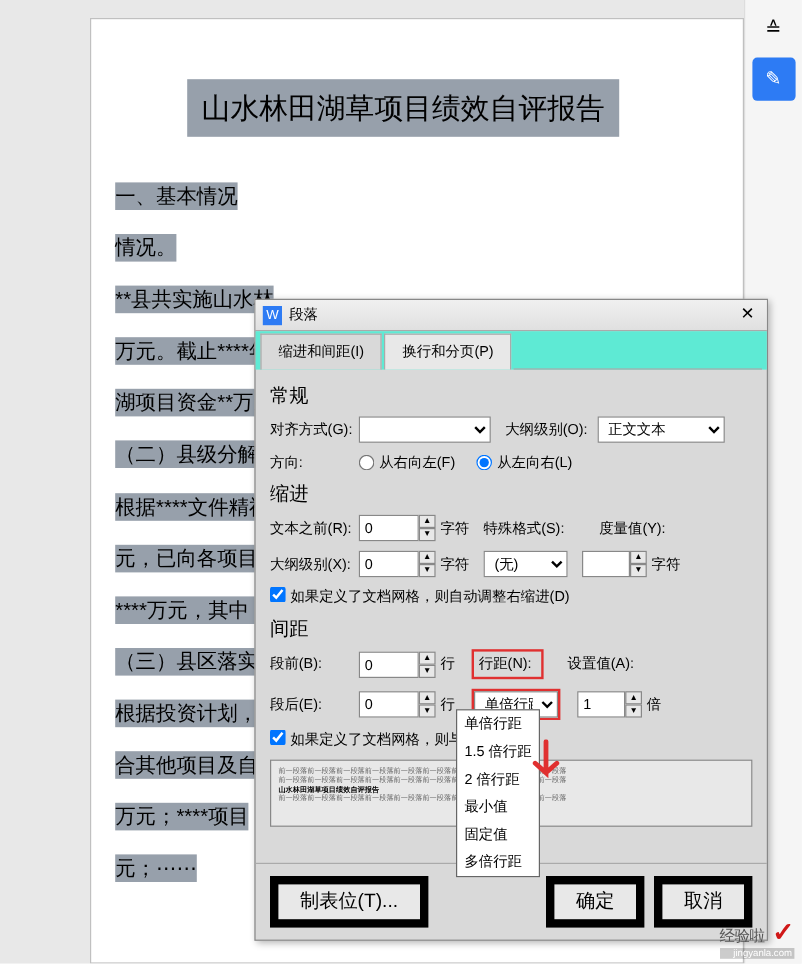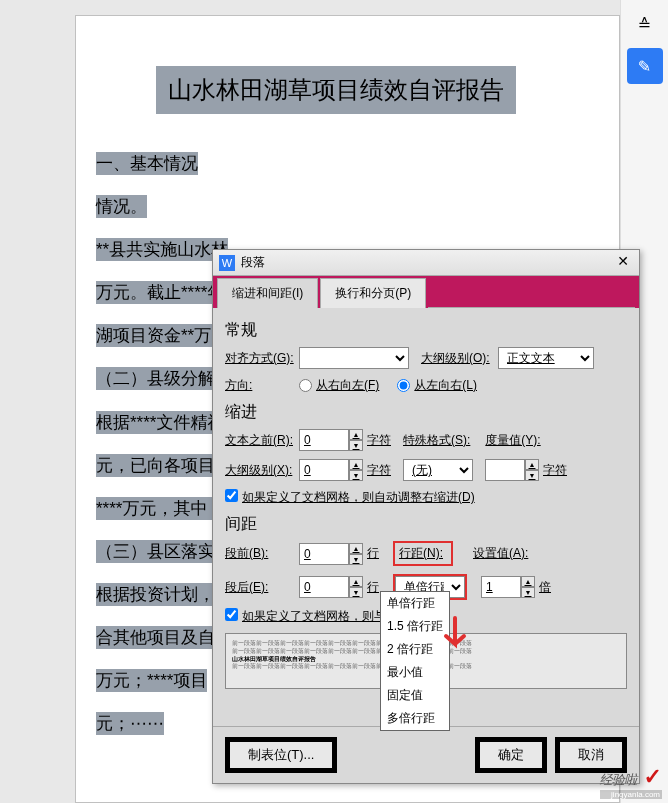--- a/index.html
+++ b/index.html
@@ -10,48 +10,48 @@
 .side-btn.blue { background: #2d7bf4; color: #fff; }
 .doc { position: absolute; left: 75px; top: 15px; width: 545px; height: 788px; background: #fff; border: 1px solid #c0c0c0; padding: 50px 20px 20px 20px; }
 .doc-title { font-size: 24px; background: #97a0ab; color: #000; padding: 8px 12px; display: inline-block; margin-left: 60px; margin-bottom: 30px; font-weight: normal; }
 .doc-p { font-size: 17px; line-height: 2.3; background: #97a0ab; display: inline; padding: 2px 0; }
 .doc-line { margin-bottom: 4px; }
 .para-dialog { position: absolute; left: 212px; top: 249px; width: 428px; height: 535px; background: #d9d9d9; border: 1px solid #888; box-shadow: 2px 2px 6px rgba(0,0,0,0.3); }
 .dlg-title { height: 26px; background: linear-gradient(#f0f0f0,#e0e0e0); border-bottom: 1px solid #aaa; display: flex; align-items: center; padding: 0 6px; }
 .dlg-title-icon { width: 16px; height: 16px; background: #2d7bf4; margin-right: 6px; display: flex; align-items: center; justify-content: center; color: #fff; font-size: 11px; }
 .dlg-title-text { font-size: 12px; flex: 1; }
 .dlg-close { width: 20px; height: 20px; text-align: center; cursor: pointer; font-size: 14px; }
-.tabs { display: flex; padding: 2px 4px 0 4px; background: #be185d; }
+.tabs { display: flex; padding: 2px 4px 0 4px; background: #5eead4; }
 .tab { padding: 6px 14px; font-size: 12px; border: 1px solid #aaa; border-bottom: none; background: #e8e8e8; margin-right: 2px; cursor: pointer; }
 .tab.active { background: #d9d9d9; }
 .tab-edge { flex: 1; border-bottom: 1px solid #aaa; }
 .dlg-body { padding: 4px 12px; font-size: 12px; }
 .section-label { font-size: 16px; margin: 8px 0 6px 0; }
-.row { display: flex; align-items: center; margin-bottom: 8px; gap: 4px; text-decoration: underline; }
+.row { display: flex; align-items: center; margin-bottom: 8px; gap: 4px; }
 .lbl { width: 70px; font-size: 12px; }
 .lbl-s { font-size: 12px; margin-right: 4px; }
 select, input[type=text] { font-size: 12px; border: 1px solid #888; background: #fff; padding: 2px 4px; height: 22px; }
 .spin { display: flex; align-items: center; }
 .spin input { width: 50px; }
 .spin-btns { display: flex; flex-direction: column; }
 .spin-btn { width: 14px; height: 11px; font-size: 7px; line-height: 9px; text-align: center; border: 1px solid #888; background: #e8e8e8; cursor: pointer; }
 .radio-wrap { display: flex; align-items: center; margin-right: 14px; }
 .radio-wrap input { margin-right: 4px; }
 .chk-wrap { display: flex; align-items: flex-start; }
 .chk-wrap input { margin-right: 4px; }
 .red-box { border: 2px solid #e03030; padding: 2px 4px; display: inline-block; }
 .dropdown-open { position: absolute; border: 1px solid #666; background: #fff; left: 380px; top: 591px; width: 70px; z-index: 10; }
 .dd-item { font-size: 12px; padding: 3px 6px; cursor: pointer; }
 .preview-box { border: 1px solid #888; background: #e8e8e8; height: 56px; margin-top: 4px; padding: 6px; font-size: 6px; color: #666; line-height: 1.3; overflow: hidden; }
 .dlg-buttons { position: absolute; bottom: 10px; left: 0; right: 0; display: flex; padding: 0 12px; gap: 8px; align-items: center; border-top: 1px solid #aaa; padding-top: 10px; }
-.btn { padding: 4px 18px; font-size: 13px; border: 5px solid #000000; background: #e8e8e8; cursor: pointer; }
+.btn { padding: 4px 18px; font-size: 16px; border: 7px solid #000000; background: #e8e8e8; cursor: pointer; }
 .flex-spacer { flex: 1; }
 .red-arrow { position: absolute; left: 440px; top: 616px; z-index: 11; pointer-events: none; }
 .watermark { position: absolute; right: 6px; bottom: 4px; z-index: 20; display: flex; align-items: center; }
-.wm-text { font-size: 13px; color: #555; font-style: italic; letter-spacing: -0.5px; }
+.wm-text { font-size: 13px; color: #555; letter-spacing: -0.5px; }
 .wm-check { color: #d01818; font-size: 22px; font-weight: bold; margin-left: 2px; }
 .wm-sub { font-size: 8px; color: #fff; background: rgba(0,0,0,0.2); padding: 0 2px; text-align: right; }
 </style>
 </head>
 <body>
 
 <div class="page-wrap">
   <div class="doc">
     <div class="doc-title">山水林田湖草项目绩效自评报告</div>
     <div class="doc-line"><span class="doc-p">一、基本情况</span></div>
@@ -90,21 +90,21 @@
     <div class="tab active">缩进和间距(I)</div>
     <div class="tab">换行和分页(P)</div>
     <div class="tab-edge"></div>
   </div>
   <div class="dlg-body">
     <div class="section-label">常规</div>
     <div class="row">
       <span class="lbl">对齐方式(G):</span>
       <select style="width:110px"><option></option></select>
       <span class="lbl-s" style="margin-left:8px">大纲级别(O):</span>
-      <select style="width:96px"><option>正文文本</option></select>
+      <select style="width:106px"><option>正文文本</option></select>
     </div>
     <div class="row">
       <span class="lbl">方向:</span>
       <label class="radio-wrap">
           <input type="radio" name="dir" style="">
           <span>从右向左(F)</span>
         </label>
       <label class="radio-wrap">
           <input type="radio" name="dir" checked="" style="">
           <span>从左向右(L)</span>
@@ -116,21 +116,21 @@
       <span class="lbl">文本之前(R):</span>
       <div class="spin">
           <input type="text" value="0" style="">
           <div class="spin-btns">
             <div class="spin-btn">▲</div>
             <div class="spin-btn">▼</div>
           </div>
         </div>
       <span class="lbl-s">字符</span>
       <span class="lbl-s" style="margin-left:4px">特殊格式(S):</span>
-      <span class="lbl-s" style="margin-left:7px">度量值(Y):</span>
+      <span class="lbl-s" style="margin-left:21px">度量值(Y):</span>
     </div>
     <div class="row">
       <span class="lbl">大纲级别(X):</span>
       <div class="spin">
           <input type="text" value="0" style="">
           <div class="spin-btns">
             <div class="spin-btn">▲</div>
             <div class="spin-btn">▼</div>
           </div>
         </div>

